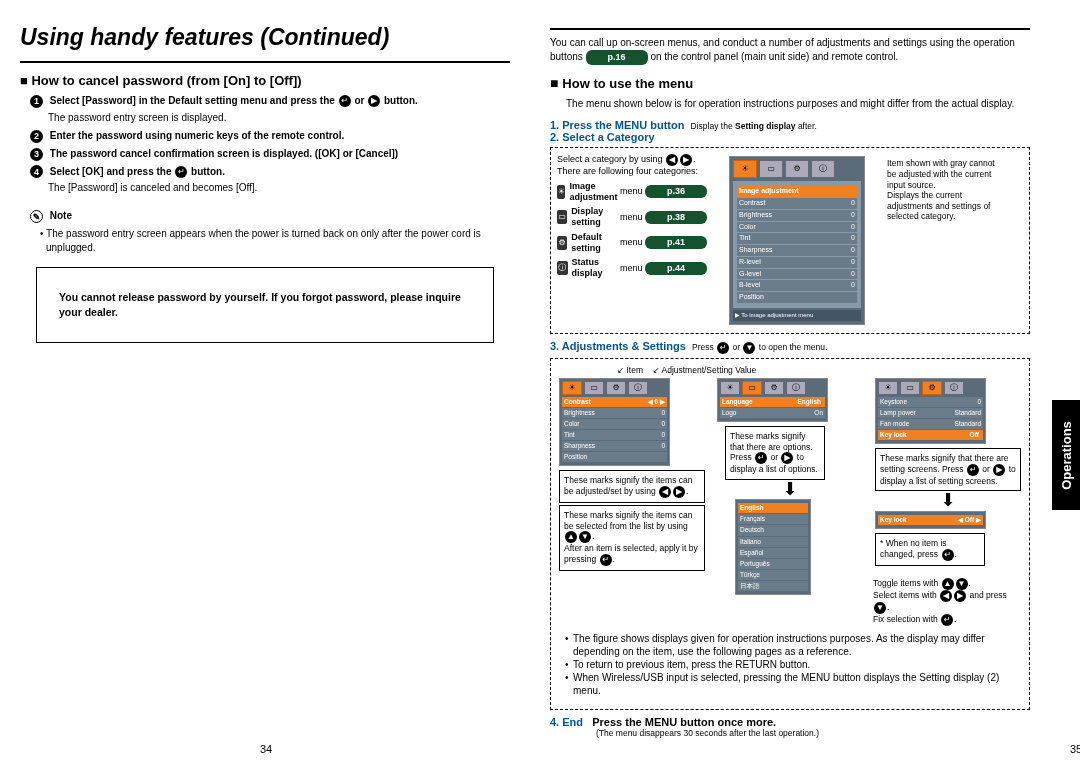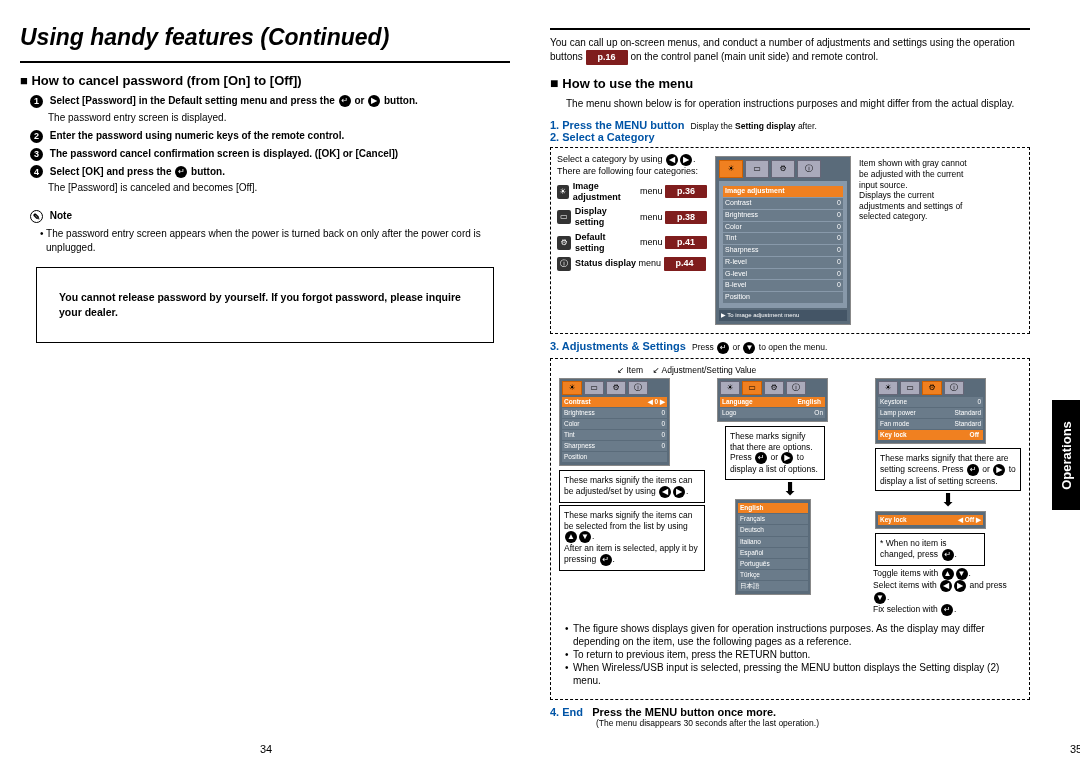--- a/index.html
+++ b/index.html
@@ -16,41 +16,41 @@
 .step{margin:4px 0 4px 10px;font-size:10px;line-height:1.35}
 .step b{font-weight:bold}
 .circ{display:inline-flex;align-items:center;justify-content:center;width:13px;height:13px;border-radius:50%;background:#000;color:#fff;font-size:9px;font-weight:bold;margin-right:4px;vertical-align:middle}
 .circ.w{background:#fff;color:#000;border:1px solid #000;width:11px;height:11px}
 .icon-btn{display:inline-flex;align-items:center;justify-content:center;width:12px;height:12px;border-radius:50%;background:#000;color:#fff;font-size:8px;vertical-align:middle;margin:0 1px}
 .note-box{border:1.5px solid #000;padding:22px;margin:12px 16px;font-size:10.5px;font-weight:bold;line-height:1.4}
 .body-text{font-size:10px;line-height:1.4;margin:4px 0}
 hr.thick{border:0;border-top:2px solid #000;margin:8px 0 6px 0}
 .pgnum{position:absolute;bottom:8px;font-size:11px}
 .pgnum.l{left:260px}.pgnum.r{left:540px}
-.pageref{display:inline-block;background:#7f1d1d;color:#fff;font-size:9px;font-weight:bold;padding:1px 12px;border-radius:1px;vertical-align:middle}
+.pageref{display:inline-block;background:#14532d;color:#fff;font-size:9px;font-weight:bold;padding:1px 22px;border-radius:6px;vertical-align:middle}
 .dashed{border:1px dashed #000;padding:6px;margin:4px 0;position:relative;font-size:9px;line-height:1.25}
 .inner-solid{border:1px solid #000;padding:4px;font-size:8.5px;line-height:1.25;margin:2px}
 .cat-row{display:flex;align-items:center;margin:3px 0;font-size:9px}
 .cat-row .icn{width:14px;height:14px;background:#333;border-radius:2px;margin-right:4px;display:flex;align-items:center;justify-content:center;color:#fff;font-size:8px}
 .osd-main{display:inline-block;border:1px solid #888;background:#5a6b7a;padding:3px;vertical-align:top;margin:2px}
 .osd-tabs{display:flex;gap:2px;margin-bottom:3px}
 .osd-tab{width:22px;height:16px;background:#aab;border:1px solid #667;display:flex;align-items:center;justify-content:center;font-size:8px}
 .osd-tab.active{background:#f08020;border-color:#d06000}
 .osd-panel{background:#8899aa;padding:4px;width:120px}
 .osd-item{font-size:7px;color:#fff;padding:1px 2px;margin:1px 0;display:flex;justify-content:space-between;background:#6a7b8a}
 .osd-item.hl{background:#f08020;color:#fff;font-weight:bold}
 .osd-footer{font-size:6px;color:#fff;background:#445566;padding:2px;margin-top:2px}
 .small-osd{display:inline-block;border:1px solid #888;background:#5a6b7a;padding:2px;vertical-align:top;margin:2px;width:105px}
 .small-osd .osd-tabs{margin-bottom:2px}
 .small-osd .osd-tab{width:18px;height:12px}
 .small-osd .osd-item{font-size:6.5px}
 .arrow-down{font-size:18px;text-align:center;margin:1px 0;line-height:0.8}
 .threecol{display:flex;gap:8px;align-items:flex-start}
 .tiny{font-size:8.5px;line-height:1.25}
-.cat-flex{display:flex;gap:6px}
+.cat-flex{display:flex;gap:20px}
 .notes-bullet{font-size:10px;line-height:1.3;margin:6px 0;padding-left:8px}
 .notes-bullet li{list-style:none;position:relative;padding-left:8px}
 .notes-bullet li::before{content:"•";position:absolute;left:0}
 .step4{font-size:11px;margin-top:6px}
 </style>
 </head>
 <body>
 
 <div class="page page-left">
   <h1>Using handy features (Continued)</h1>
@@ -287,21 +287,21 @@
           <span>These marks signify that there are setting screens. Press</span> <span class="icon-btn">↵</span> or <span class="icon-btn">▶</span> <span>to display a list of setting screens.</span>
         </div>
         <div class="arrow-down">⬇</div>
         <div class="small-osd">
           <div class="osd-item hl">
               <span>Key lock</span>
               <span>◀ Off ▶</span>
             </div>
         </div>
         <div class="inner-solid" style="width:100px">* <span>When no item is changed, press</span> <span class="icon-btn">↵</span>.</div>
-        <div class="tiny" style="margin-top:2px">
+        <div class="tiny" style="margin-top:12px">
           <span>Toggle items with</span> <span class="icon-btn">▲</span><span class="icon-btn">▼</span>.<br>
           <span>Select items with</span> <span class="icon-btn">◀</span><span class="icon-btn">▶</span> <span>and press</span> <span class="icon-btn">▼</span>.<br>
           <span>Fix selection with</span> <span class="icon-btn">↵</span>.
         </div>
       </div>
     </div>
 
     <ul class="notes-bullet">
       <li>The figure shows displays given for operation instructions purposes. As the display may differ depending on the item, use the following pages as a reference.</li>
       <li>To return to previous item, press the RETURN button.</li>

